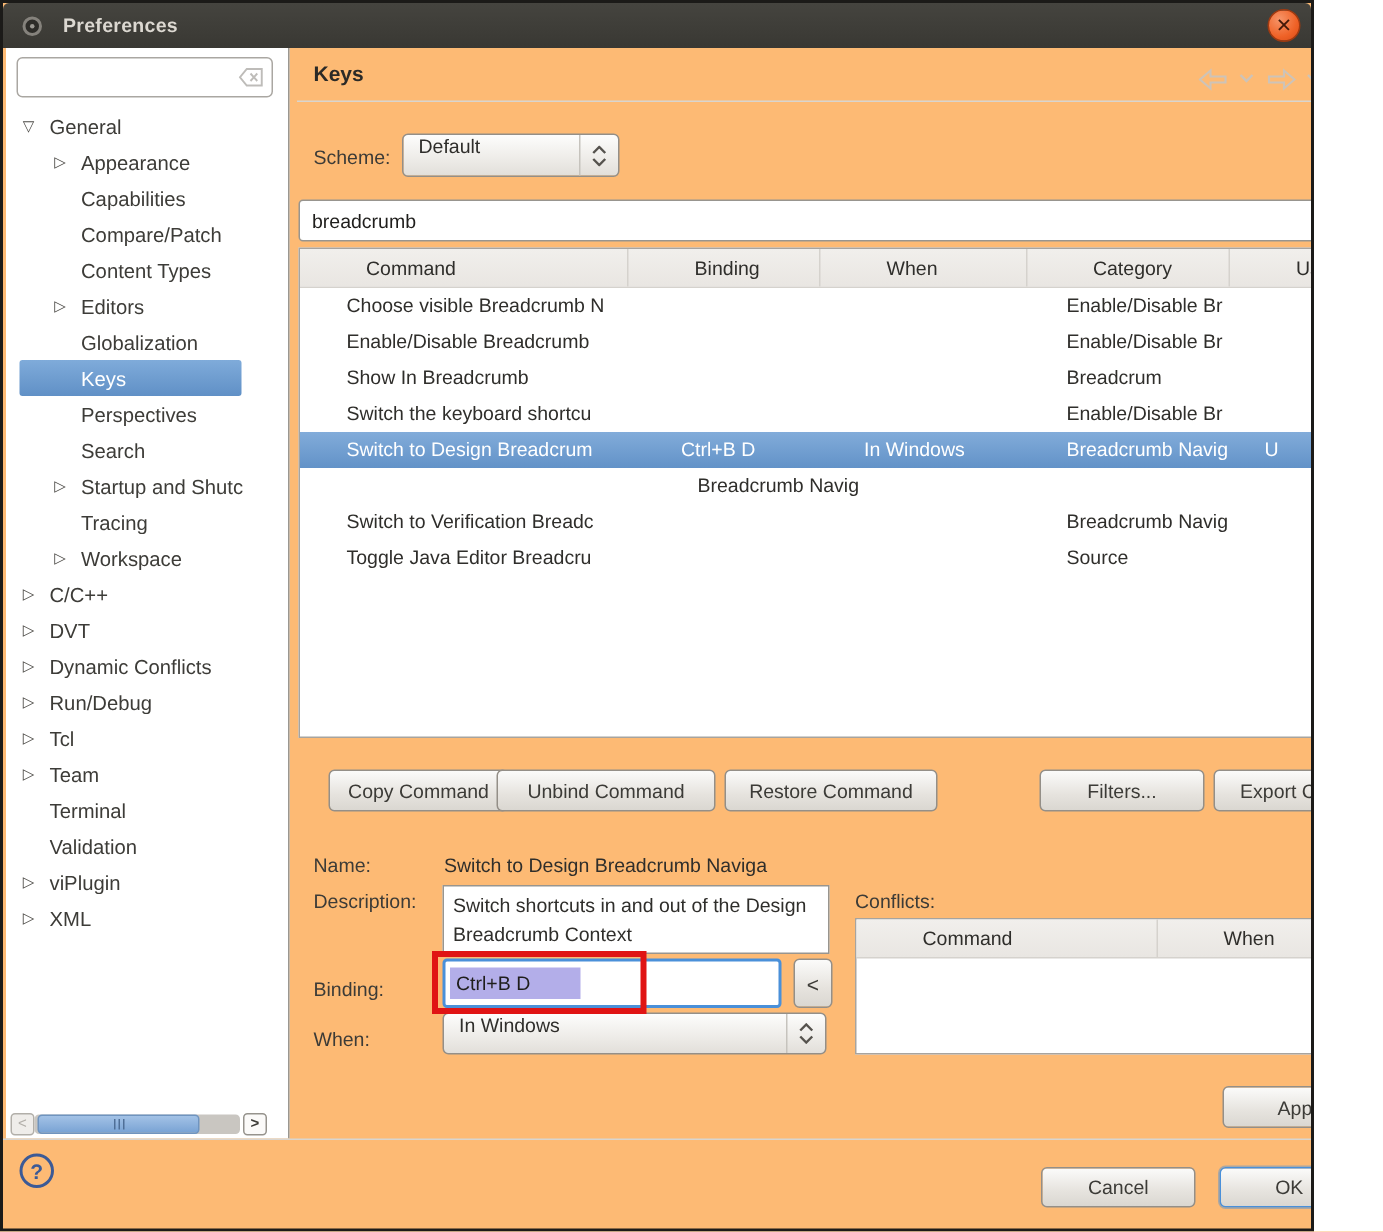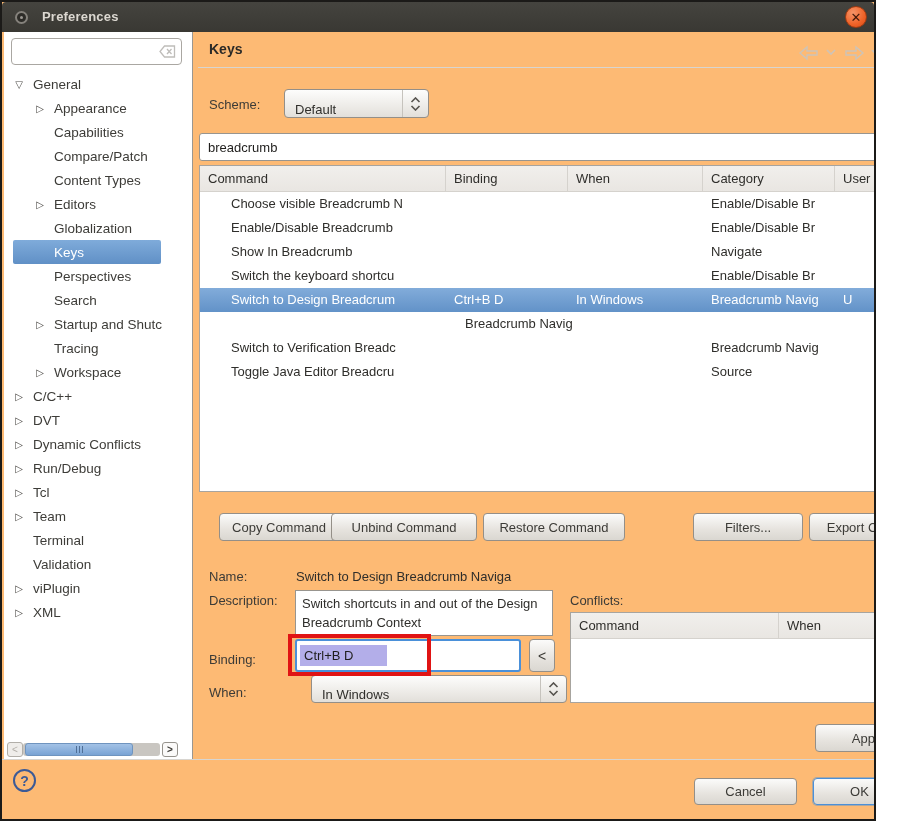--- a/index.html
+++ b/index.html
@@ -55,39 +55,39 @@
   .main { position:absolute; left:192px; top:30px; right:0; bottom:0; }
   .page-title { position:absolute; left:15px; top:9px; font-weight:bold; font-size:14px; color:#2b2a27; }
   .nav-ic { position:absolute; top:12px; opacity:.9; }
   .head-sep { position:absolute; left:4px; right:0; top:35px; height:1px; background:#d8d5d0; }
 
   .gtk-btn { border:1px solid #948f88; border-radius:4px; color:#3c3b37; font-size:13px;
              background:linear-gradient(#fbfbfa,#e6e3de 60%,#dad7d1);
              display:flex; align-items:center; justify-content:center; position:absolute; }
 
   .combo { border:1px solid #948f88; border-radius:4px; background:linear-gradient(#fdfdfc,#eceae6 65%,#e2dfda);
-           position:absolute; display:flex; align-items:flex-end;margin-left:16px; }
+           position:absolute; display:flex; align-items:flex-start; }
   .combo .val { padding-left:10px; flex:1; color:#2f2e2b; white-space:nowrap; overflow:hidden; }
   .combo .spin { width:26px; align-self:stretch; border-left:1px solid #c6c3bd; display:flex; align-items:center; justify-content:center; flex:none; }
 
   .scheme-label { position:absolute; left:15px; top:65px; color:#3c3b37; }
   .scheme-combo { left:74px; top:57px; width:145px; height:29px; }
 
   .search-box { position:absolute; left:5px; top:101px; width:724px; height:28px; background:#fff;
                 border:1px solid #98958f; border-radius:3px; }
   .search-box input { position:absolute; left:8px; top:2px; width:680px; height:22px; border:none; outline:none;
                       background:transparent; font:13px "Liberation Sans","DejaVu Sans",sans-serif; color:#1f1e1c; }
   .search-box .clear-ic { right:6px; top:7px; }
 
   
   .ktable { position:absolute; left:5px; top:133px; width:724px; height:327px; background:#fff;
             border:1px solid #a7a49f; overflow:hidden; }
   .ktable .thead { display:flex; height:26px; background:linear-gradient(#f1efec,#e9e6e2);
                    border-bottom:1px solid #d5d2cd; }
-  .th { padding:5px 0 0 8px; color:#2f2e2b; border-right:1px solid #d5d2cd; white-space:nowrap; overflow:hidden; }
+  .th { padding:5px 0 0 8px; color:#2f2e2b; border-right:1px solid #d5d2cd; white-space:nowrap; overflow:hidden;margin-left:36px; }
   .c0 { width:246px; } .c1 { width:122px; } .c2 { width:135px; } .c3 { width:132px; } .c4 { width:87px; border-right:none; }
   .trow { display:flex; height:24px; align-items:center; }
   .td { white-space:nowrap; overflow:hidden; padding-left:8px; height:24px; line-height:24px; }
   .td.c0 { padding-left:31px; }
   .trow.sel { background:linear-gradient(#82acda,#6292c8); color:#fff; }
 
   
   .btn-copy    { left:25px;  top:481px; width:120px; height:28px; }
   .btn-unbind  { left:137px; top:481px; width:146px; height:28px; }
   .btn-restore { left:289px; top:481px; width:142px; height:28px; }
@@ -329,21 +329,21 @@
             <span class="td c0">Enable/Disable Breadcrumb</span>
             <span class="td c1"></span>
             <span class="td c2"></span>
             <span class="td c3">Enable/Disable Br</span>
             <span class="td c4"></span>
           </div>
           <div class="trow">
             <span class="td c0">Show In Breadcrumb</span>
             <span class="td c1"></span>
             <span class="td c2"></span>
-            <span class="td c3">Navigate</span>
+            <span class="td c3">Breadcrum</span>
             <span class="td c4"></span>
           </div>
           <div class="trow">
             <span class="td c0">Switch the keyboard shortcu</span>
             <span class="td c1"></span>
             <span class="td c2"></span>
             <span class="td c3">Enable/Disable Br</span>
             <span class="td c4"></span>
           </div>
           <div class="trow sel">

